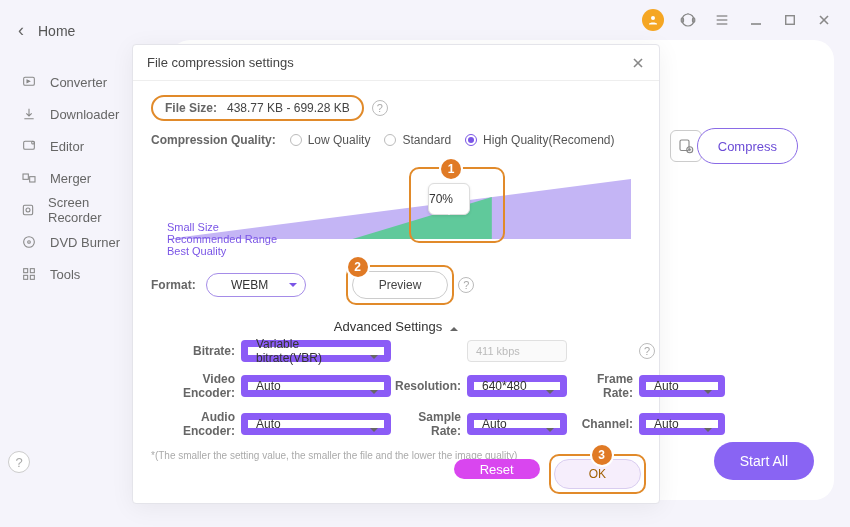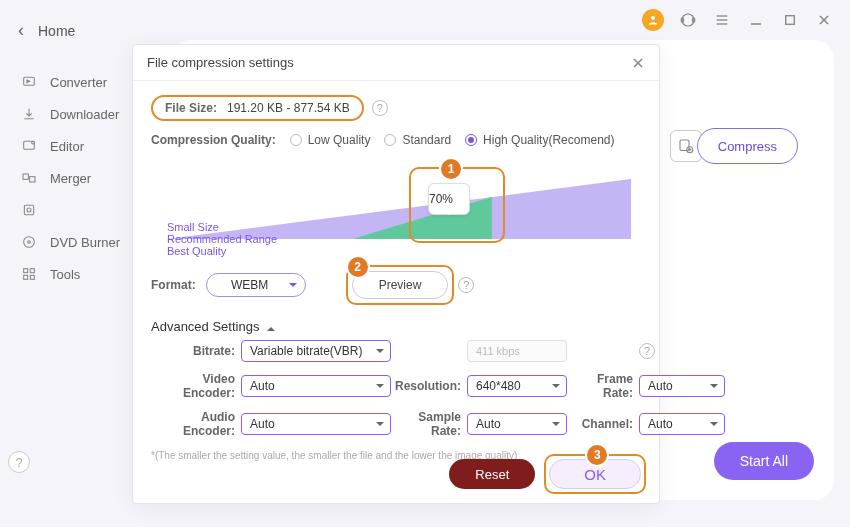--- a/index.html
+++ b/index.html
@@ -54,38 +54,38 @@
   .wedge svg polygon.green  { fill: #60c99b; }
   .wedge-labels { position: absolute; left: 22px; right: 16px; bottom: 6px; display: flex; justify-content: space-between; font-size: 11px; color: #7a55e6; flex-direction: column; }
   .wedge-labels .mid { color: #7a55e6; }
   .knob { position: absolute; top: 20px; width: 42px; height: 32px; background: #fff; border: 1px solid #ddd; border-radius: 6px; display: flex; align-items: center; justify-content: flex-start; font-size: 12px; color: #333; box-shadow: 0 1px 3px rgba(0,0,0,0.1); }
   .knob::after { content: ""; position: absolute; bottom: -6px; left: 50%; transform: translateX(-50%); border: 5px solid transparent; border-top-color: #fff; }
   .callout { position: absolute; border: 2.5px solid #e18a2a; border-radius: 10px; }
   .badge { position: absolute; width: 20px; height: 20px; border-radius: 50%; background: #e07a25; color: #fff; font-size: 12px; font-weight: bold; display: flex; align-items: center; justify-content: center; box-shadow: 0 0 0 2px #fff; }
 
   .select { border: 1.5px solid #a58ce8; border-radius: 14px; height: 24px; padding: 0 22px 0 10px; font-size: 12px; color: #333; background: #fff; position: relative; min-width: 100px; display: inline-flex; align-items: center; justify-content: center; }
   .select::after { content: ""; position: absolute; right: 8px; top: 9px; border: 4px solid transparent; border-top-color: #7a55e6; }
-  .plain-select { border: 1px solid #8b5cf6; border-radius: 4px; height: 22px; padding: 0 20px 0 8px; font-size: 12px; color: #333; background: #fff; position: relative; min-width: 60px; display: inline-flex; align-items: center; }
+  .plain-select { border: 7px solid #8b5cf6; border-radius: 4px; height: 22px; padding: 0 20px 0 8px; font-size: 12px; color: #333; background: #fff; position: relative; min-width: 60px; display: inline-flex; align-items: center; }
   .plain-select::after { content: ""; position: absolute; right: 6px; top: 8px; border: 4px solid transparent; border-top-color: #666; }
   .wide { min-width: 130px; }
 
   .preview-btn { border: 1px solid #ccc; border-radius: 16px; height: 28px; padding: 0 26px; background: #fff; font-size: 12px; color: #444; display: inline-flex; align-items: center; }
 
-  .adv-head { display: flex; align-items: center; gap: 8px; font-size: 13px; color: #333; padding: 10px 18px 0 18px; }
+  .adv-head { display: flex; align-items: center; gap: 8px; font-size: 13px; color: #333; padding: 10px 18px 0 18px; justify-content: center; }
   .caret-up { width: 0; height: 0; border: 4px solid transparent; border-bottom-color: #666; }
 
   .grid { padding: 6px 18px; display: grid; grid-template-columns: 90px 150px 76px 100px 72px 86px; row-gap: 10px; align-items: center; font-size: 12px; color: #555; }
   .grid .lbl { text-align: right; padding-right: 6px; }
   .disabled-input { border: 1px solid #e0e0e0; border-radius: 4px; height: 22px; padding: 0 8px; font-size: 11px; color: #bbb; background: #fafafa; display: inline-flex; align-items: center; min-width: 66px; }
 
   .note { font-size: 10px; color: #aaa; padding: 6px 18px 0 18px; }
 
   .modal-foot { position: absolute; bottom: 14px; right: 18px; display: flex; gap: 14px; }
-  .reset-btn { height: 30px; padding: 0 26px; border-radius: 15px; background: #7f1d1d; color: #fff; font-size: 13px; border: none; }
-  .ok-btn { height: 30px; padding: 0 34px; border-radius: 15px; background: #f6eefc; color: #8b5cf6; font-size: 15px; border: 1px solid #d9cdf0; }
+  .reset-btn { height: 20px; padding: 0 26px; border-radius: 15px; background: #d946ef; color: #fff; font-size: 13px; border: none; }
+  .ok-btn { height: 30px; padding: 0 34px; border-radius: 15px; background: #f6eefc; color: #a16207; font-size: 12px; border: 1px solid #d9cdf0; }
 
   svg { display: block; }
 </style>
 </head>
 <body>
 
 <div class="titlebar">
   <span class="avatar">
     <svg width="12" height="12" viewBox="0 0 24 24" fill="#fff">
         <circle cx="12" cy="8" r="4"></circle>
@@ -166,20 +166,21 @@
       </span>
     <span>Merger</span>
   </div>
   <div class="side-item">
     <span class="side-icn">
         <svg width="16" height="16" viewBox="0 0 24 24" fill="none" stroke="#888" stroke-width="1.6">
           <rect x="5" y="5" width="14" height="14" rx="2"></rect>
           <circle cx="12" cy="12" r="3"></circle>
         </svg>
       </span>
+    <span>Screen Recorder</span>
   </div>
   <div class="side-item">
     <span class="side-icn">
         <svg width="16" height="16" viewBox="0 0 24 24" fill="none" stroke="#888" stroke-width="1.6">
           <circle cx="12" cy="12" r="8"></circle>
           <circle cx="12" cy="12" r="2"></circle>
         </svg>
       </span>
     <span>DVD Burner</span>
   </div>
@@ -222,21 +223,21 @@
           <line x1="3" y1="3" x2="11" y2="11"></line>
           <line x1="11" y1="3" x2="3" y2="11"></line>
         </svg>
     </span>
   </div>
 
   <div class="section" style="padding-top:14px;">
     <div class="row">
       <span class="pill">
         <span class="lbl">File Size:</span>
-        <span class="filesize-val">191.20 KB - 877.54 KB</span>
+        <span class="filesize-val">438.77 KB - 699.28 KB</span>
       </span>
       <span class="help-circ">?</span>
     </div>
   </div>
 
   <div class="section" style="padding-top:2px;">
     <div class="row" style="gap:14px;">
       <span class="lbl">Compression Quality:</span>
       <span class="row" style="gap:6px;">
           <span class="radio"></span>

